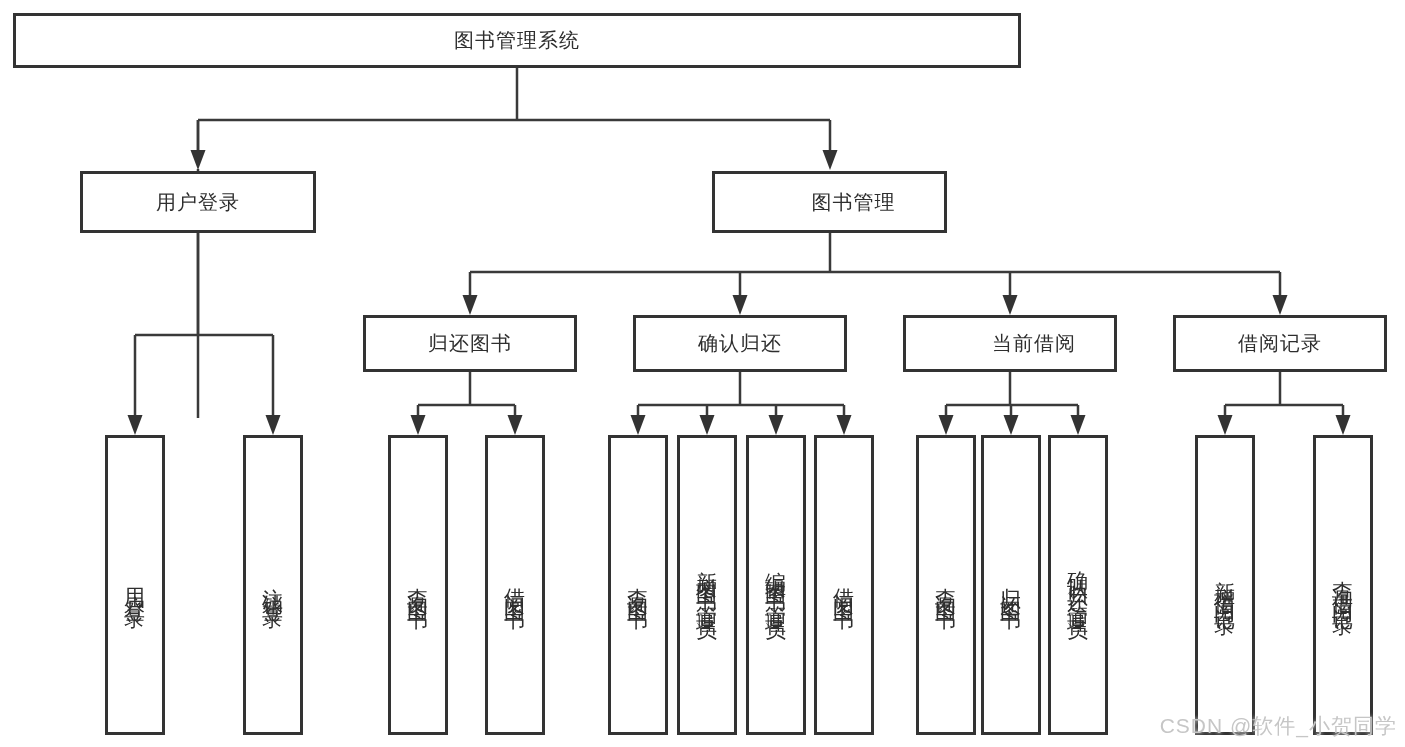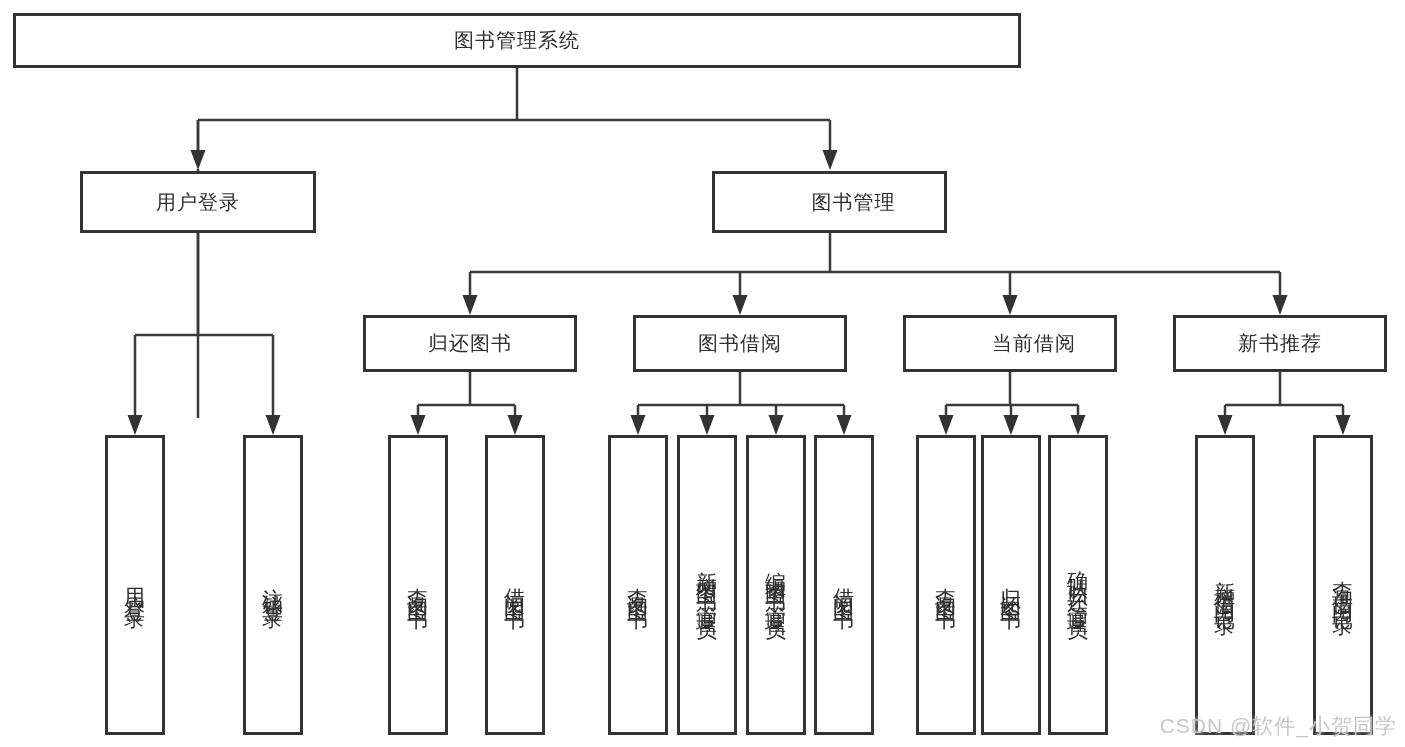--- a/index.html
+++ b/index.html
@@ -108,27 +108,27 @@
     <span>用户登录</span>
   </div>
   <div class="box hbox n-mgmt">
     <span>图书管理</span>
   </div>
 
   <div class="box hbox n-s0">
     <span>归还图书</span>
   </div>
   <div class="box hbox n-s1">
-    <span>图书借阅</span>
+    <span>确认归还</span>
   </div>
   <div class="box hbox n-s2">
     <span>当前借阅</span>
   </div>
   <div class="box hbox n-s3">
-    <span>新书推荐</span>
+    <span>借阅记录</span>
   </div>
 
   <div class="box vbox leaf l-a0">
     <span>用户登录</span>
   </div>
   <div class="box vbox leaf l-a1">
     <span>注销登录</span>
   </div>
 
   <div class="box vbox leaf l-b0">

